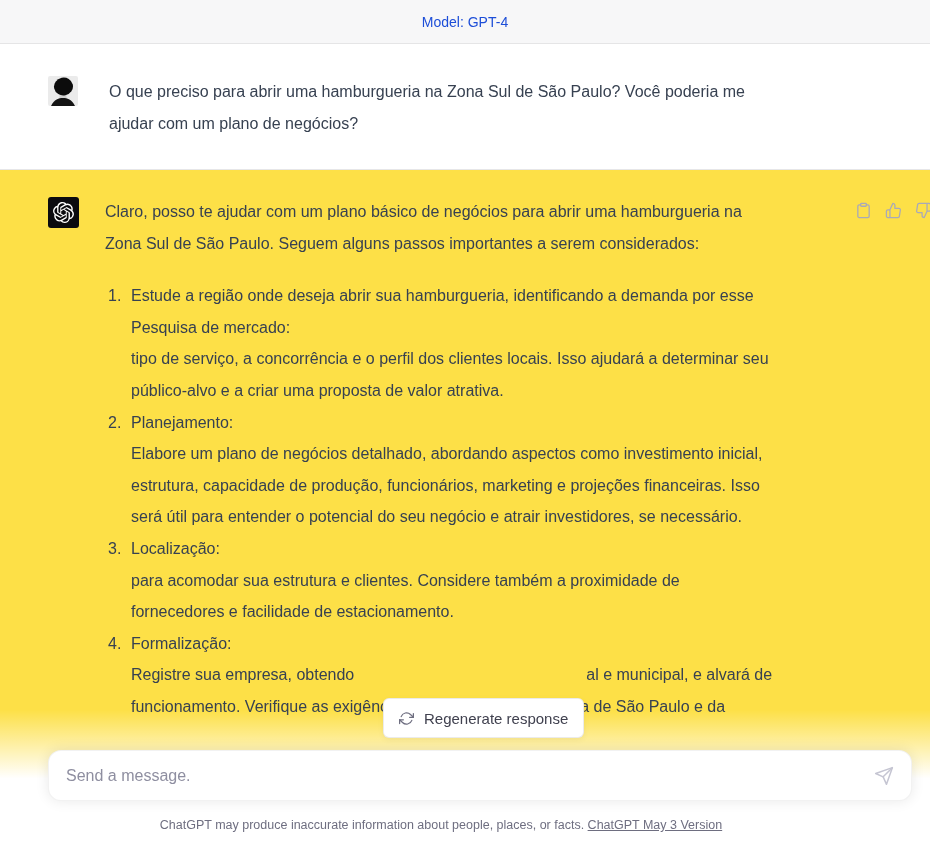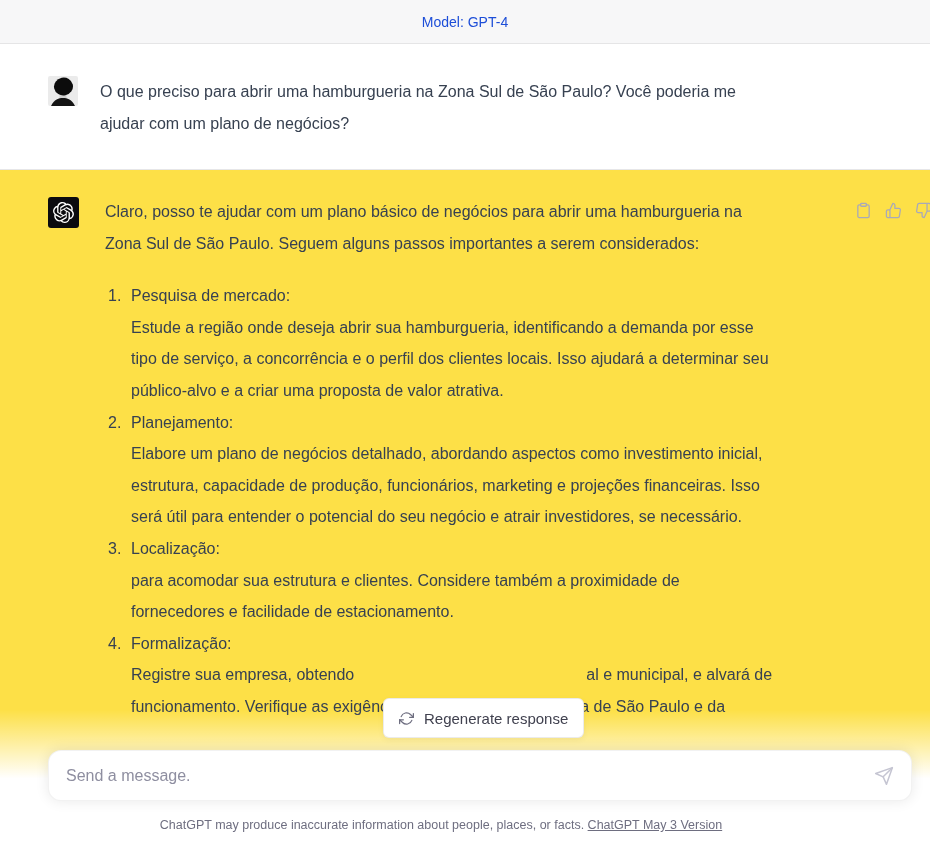--- a/index.html
+++ b/index.html
@@ -13,21 +13,21 @@
     height:43px; background:#f7f7f8; border-bottom:1px solid #e5e5e6;
     display:flex; align-items:center; justify-content:center;
     font-size:14px; color:#1d4ed8;
   }
   
   .user-section {
     height:126px; box-sizing:border-box; background:#ffffff;
     border-bottom:1px solid #e6e6e8; display:flex; padding:32px 48px 0;
   }
   .user-avatar { width:30px; height:30px; border-radius:2px; overflow:hidden; flex-shrink:0; }
-  .user-text { margin-left:22px; font-size:16px; line-height:31.6px; }
+  .user-text { margin-left:31px; font-size:16px; line-height:31.6px; }
   .assistant-section {
     height:677px; box-sizing:border-box; background:#fde047;
     display:flex; padding:26px 48px 12px;
   }
   .ai-avatar {
     width:31px; height:31px; margin-top:1px; border-radius:3px; background:#0b0b0f;
     display:flex; align-items:center; justify-content:center; flex-shrink:0;
   }
   .ai-content { margin-left:26px; font-size:16px; line-height:31.6px; }
   .line { white-space:nowrap; }
@@ -100,22 +100,22 @@
     </svg>
   </div>
   <div class="ai-content">
     <div class="line">Claro, posso te ajudar com um plano básico de negócios para abrir uma hamburgueria na</div>
     <div class="line">Zona Sul de São Paulo. Seguem alguns passos importantes a serem considerados:</div>
     <div class="list">
 
       <div class="list-item">
         <div class="item-num">1.</div>
         <div>
+          <div class="line">Estude a região onde deseja abrir sua hamburgueria, identificando a demanda por esse</div>
           <div class="line">Pesquisa de mercado:</div>
-          <div class="line">Estude a região onde deseja abrir sua hamburgueria, identificando a demanda por esse</div>
           <div class="line">tipo de serviço, a concorrência e o perfil dos clientes locais. Isso ajudará a determinar seu</div>
           <div class="line">público-alvo e a criar uma proposta de valor atrativa.</div>
         </div>
       </div>
 
       <div class="list-item">
         <div class="item-num">2.</div>
         <div>
           <div class="line">Planejamento:</div>
           <div class="line">Elabore um plano de negócios detalhado, abordando aspectos como investimento inicial,</div>

